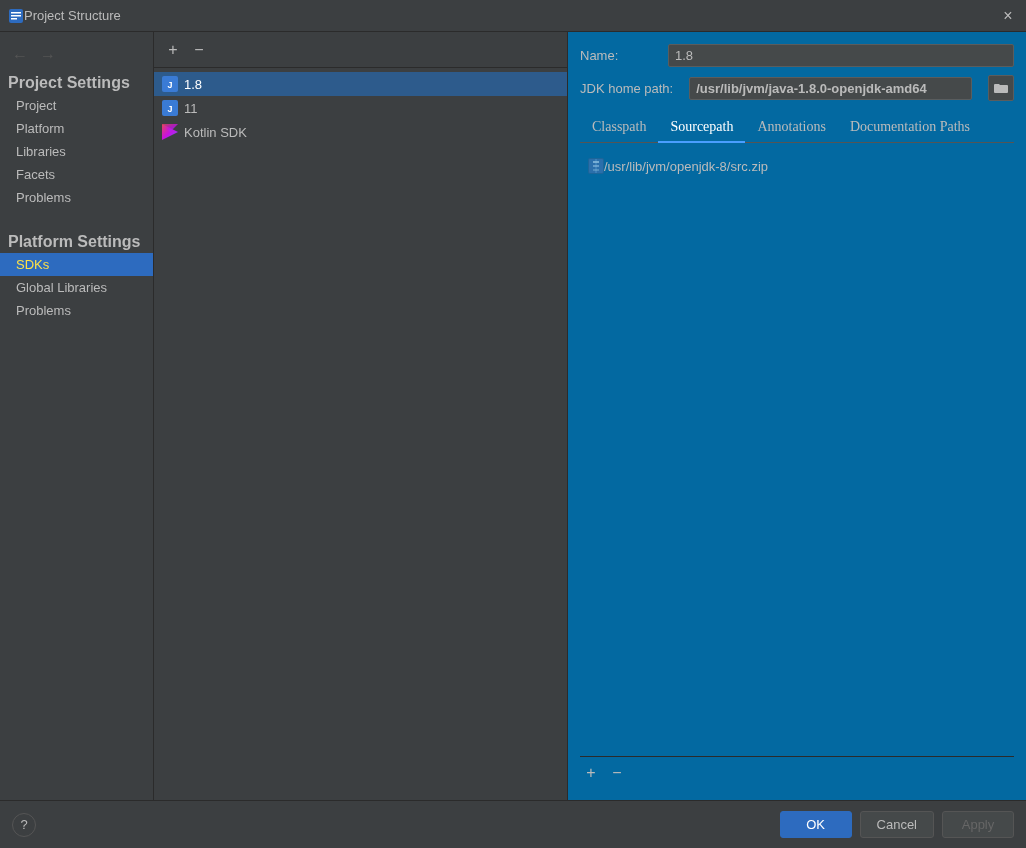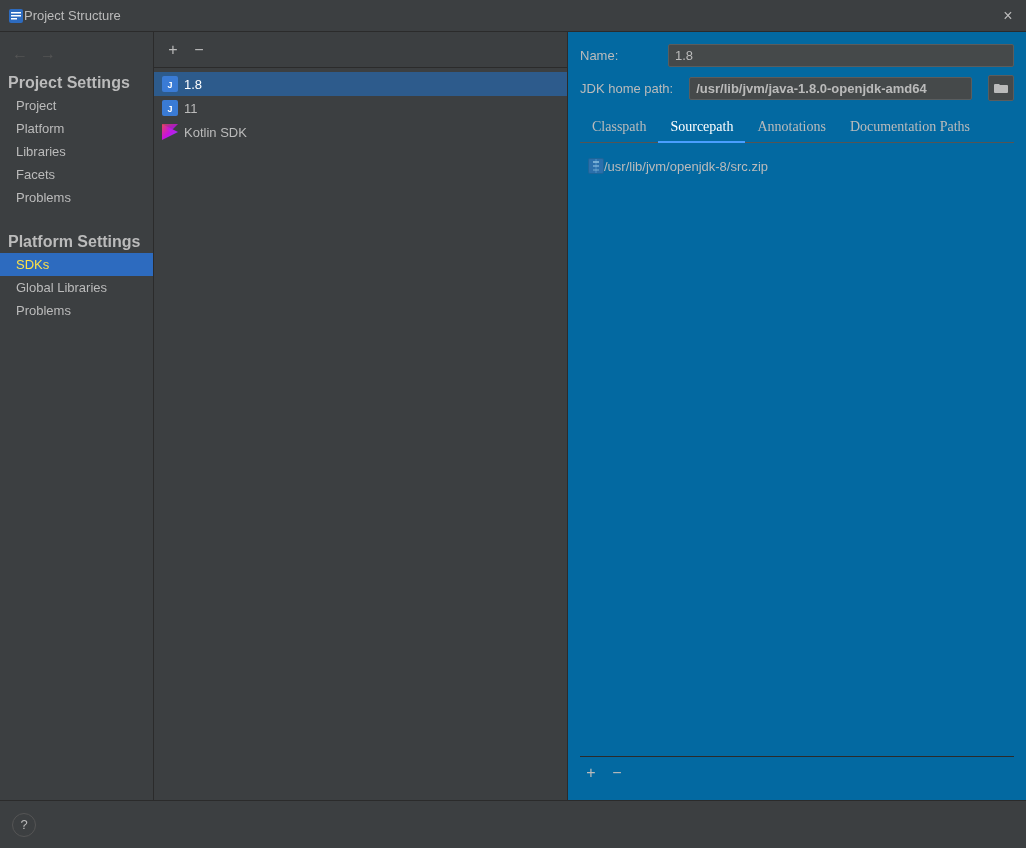--- a/index.html
+++ b/index.html
@@ -505,14 +505,19 @@
       <div class="right-bottom-toolbar">
         <button class="toolbar-btn">+</button>
         <button class="toolbar-btn">−</button>
       </div>
     </div>
 
   </div>
 
   <div class="bottom-bar">
     <button class="help-btn">?</button>
+    <div class="action-buttons">
+      <button class="action-btn primary">OK</button>
+      <button class="action-btn">Cancel</button>
+      <button class="action-btn disabled">Apply</button>
+    </div>
   </div>
 </div>
 
 </body></html>

